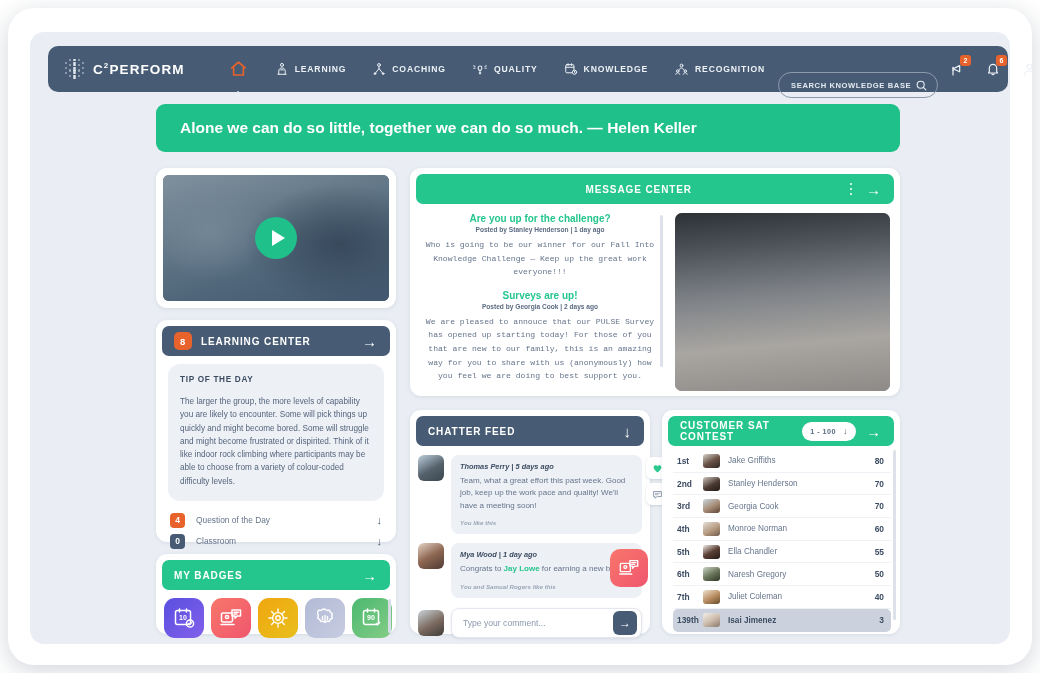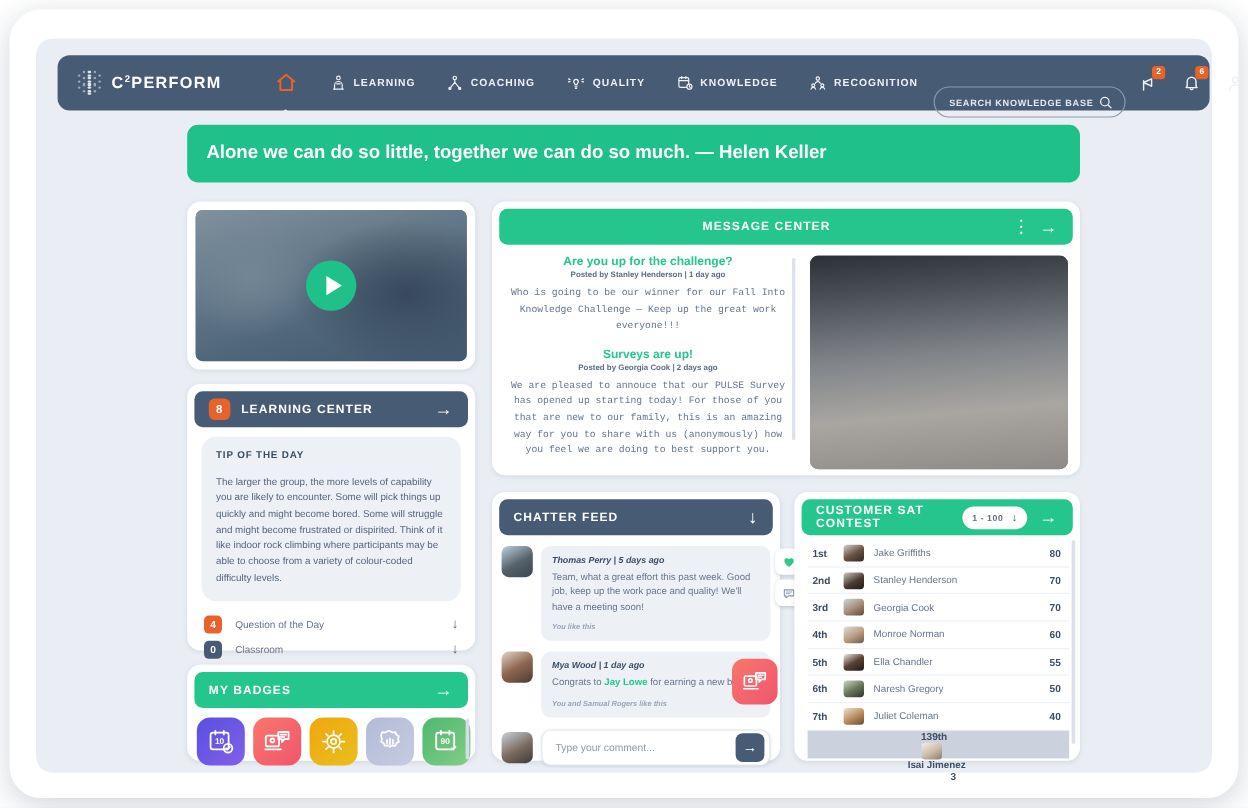--- a/index.html
+++ b/index.html
@@ -78,21 +78,21 @@
     min-width:11px; height:11px; padding:0 2px;
     background:#e8622b; color:#fff; border-radius:3px;
     font-size:7px; font-weight:bold; line-height:11px; text-align:center;
   }
 
   
   #quote-banner {
     position:absolute; left:148px; top:96px;
     width:744px; height:48px;
     background:#1fc08a; border-radius:9px;
-    display:flex; align-items:center; padding-left:16px;
+    display:flex; align-items:center; padding-left:24px;
     color:#fff; font-size:15.5px; font-weight:bold;
   }
 
   
   .card { position:absolute; background:#fff; border-radius:11px; box-shadow:0 1px 4px rgba(40,60,90,.10); }
   .card-head {
     height:30px; border-radius:7px; display:flex; align-items:center;
     padding:0 12px; color:#fff; font-size:10px; font-weight:bold; letter-spacing:.9px;
   }
   .head-green { background:#25c68d; }
@@ -193,21 +193,21 @@
 
   
   #lb-card { left:654px; top:402px; width:238px; height:224px; padding:6px; }
   #lb-select {
     height:19px; background:#fff; border-radius:10px; color:#5b6b82;
     font-size:7.2px; font-weight:bold; letter-spacing:.5px;
     display:flex;align-items:center;gap:7px; padding:0 8px; margin-right:10px; cursor:pointer;
   }
   #lb-list { padding:4px 3px 0 5px; position:relative; }
   .lb-row { display:flex; align-items:center; height:22.7px; border-bottom:1px solid #eef1f5; padding:0 7px 0 4px; }
-  .lb-row.me { background:#ccd2dd; border-radius:0; border-bottom:none;flex-direction:column; }
+  .lb-row.me { background:#ccd2dd; border-radius:5px; border-bottom:none; }
   .lb-rank { width:26px; font-size:8.4px; font-weight:bold; color:#3c4c62; }
   .lb-av { width:17px;height:14px;border-radius:3px;overflow:hidden;margin-right:8px;flex:none;position:relative; }
   .lb-name { flex:1; font-size:8.2px; color:#66758c; }
   .lb-row.me .lb-name { color:#3c4c62; font-weight:bold; }
   .lb-score { font-size:8.4px; font-weight:bold; color:#3c4c62;padding-left:28px; }
   #lb-scroll { position:absolute; right:-2px; top:4px; width:3px;height:170px;background:#dde2ea;border-radius:2px; }
 
   .ph { position:absolute; inset:0; }
 </style>
 </head>

